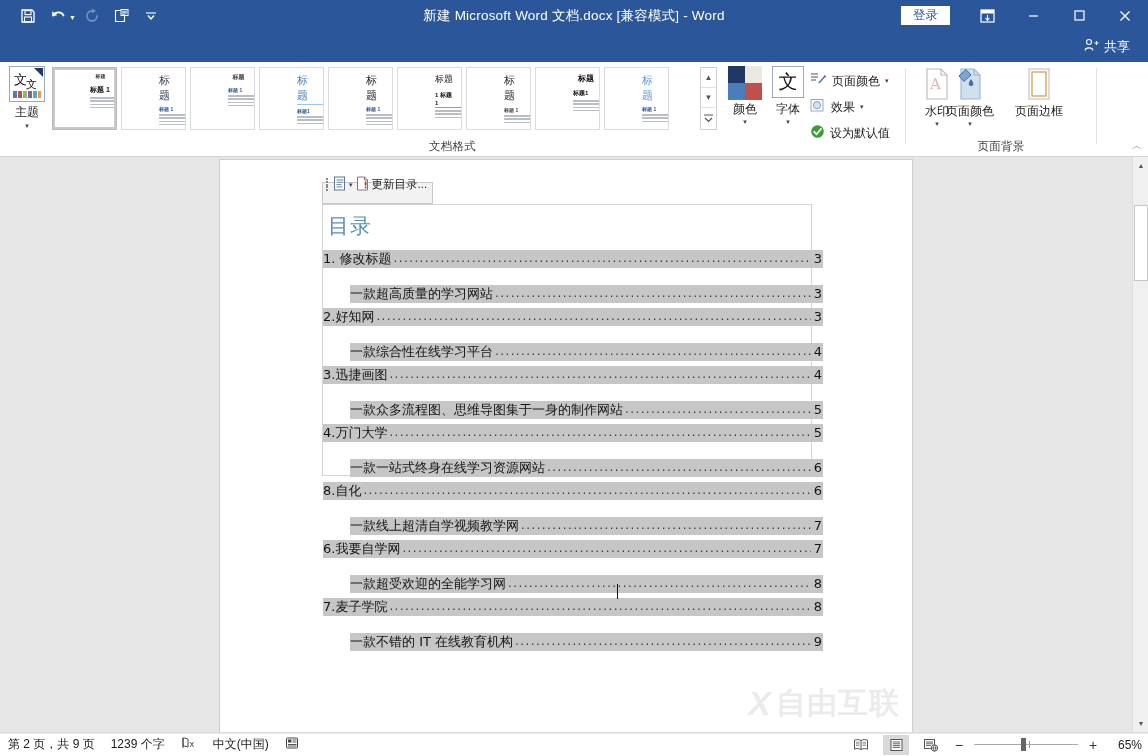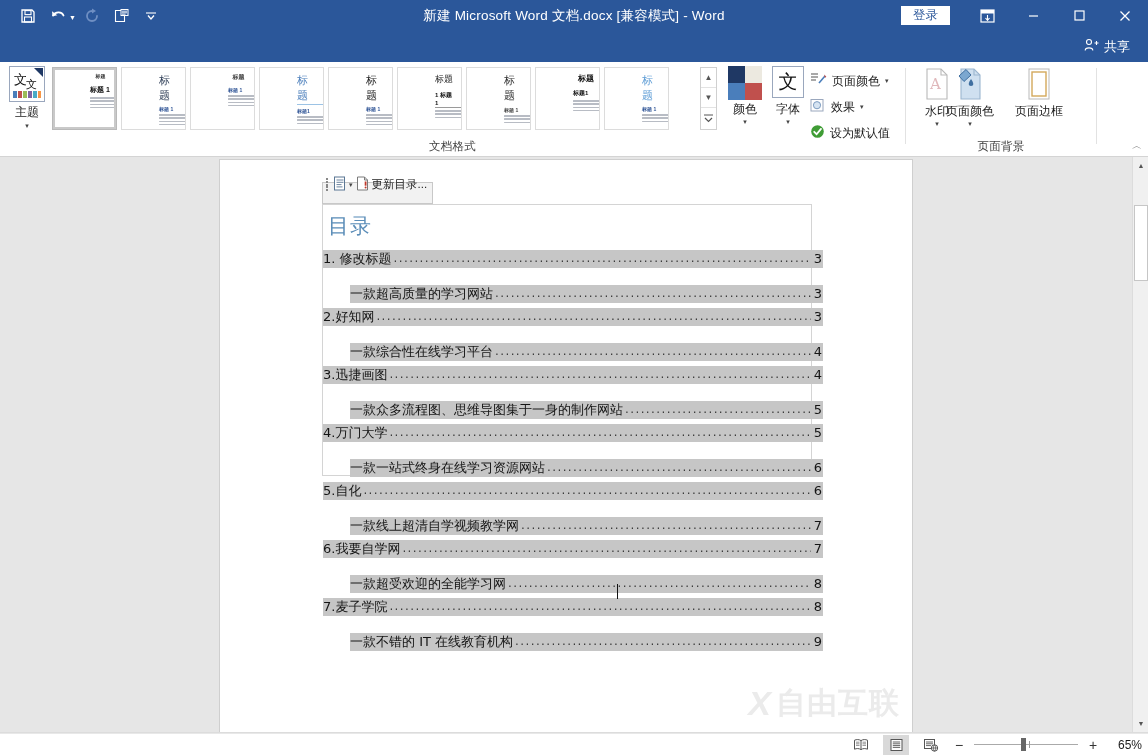--- a/index.html
+++ b/index.html
@@ -662,21 +662,21 @@
           <span class="lead"></span>
           <span class="hl">
             <span class="toc-txt">一款一站式终身在线学习资源网站</span>
             <span class="toc-dots">...........................................................................................................................</span>
             <span class="toc-pg">6</span>
           </span>
         </div>
 
         <div class="toc-row">
           <span class="hl">
-            <span class="toc-txt">5.自化</span>
+            <span class="toc-txt">8.自化</span>
             <span class="toc-dots">...........................................................................................................................</span>
             <span class="toc-pg">6</span>
           </span>
         </div>
 
         <div class="toc-row lvl2">
           <span class="lead"></span>
           <span class="hl">
             <span class="toc-txt">一款线上超清自学视频教学网</span>
             <span class="toc-dots">...........................................................................................................................</span>
@@ -734,20 +734,38 @@
 
     <div class="vscroll">
       <div class="vs-btn">▲</div>
       <div class="vs-thumb"></div>
       <div class="vs-btn" style="position:absolute;bottom:0;">▼</div>
     </div>
   </div>
 
   <div class="statusbar">
     <div class="topline"></div>
+    <div class="sb-left">
+      <span>第 2 页，共 9 页</span>
+      <span>1239 个字</span>
+      <span>
+        <svg width="16" height="14" viewBox="0 0 16 14">
+            <path d="M2 2 v10 M2 2 c2.5 0 4 .6 5 1.2 v8 c-1-.6-2.5-1.2-5-1.2z" fill="none" stroke="#444" stroke-width="1"></path>
+            <text x="8.5" y="10.5" font-size="8" font-family="DejaVu Sans" fill="#444">x</text>
+          </svg>
+      </span>
+      <span>中文(中国)</span>
+      <span>
+        <svg width="15" height="14" viewBox="0 0 15 14">
+            <rect x="1.5" y="2" width="11" height="10" rx="1" fill="none" stroke="#444" stroke-width="1"></rect>
+            <rect x="3" y="3.5" width="3.5" height="3" fill="#444"></rect>
+            <path d="M7.5 4h4M7.5 6h4M3 8.5h8.5M3 10h8.5" stroke="#444" stroke-width=".9"></path>
+          </svg>
+      </span>
+    </div>
 
     <div class="sb-right">
       <div class="view-btn">
         <svg width="16" height="14" viewBox="0 0 16 14">
             <path d="M8 2.6 C6 1.2 3.5 1.4 1.5 2.2 v9 C3.5 10.4 6 10.2 8 11.6 C10 10.2 12.5 10.4 14.5 11.2 v-9 C12.5 1.4 10 1.2 8 2.6z" fill="none" stroke="#555" stroke-width="1"></path>
             <path d="M8 2.6 v9" stroke="#555" stroke-width="1"></path>
             <path d="M3 4.2h3.5M3 5.8h3.5M3 7.4h3.5M9.5 4.2H13M9.5 5.8H13M9.5 7.4H13" stroke="#777" stroke-width=".8"></path>
           </svg>
       </div>
       <div class="view-btn active">

